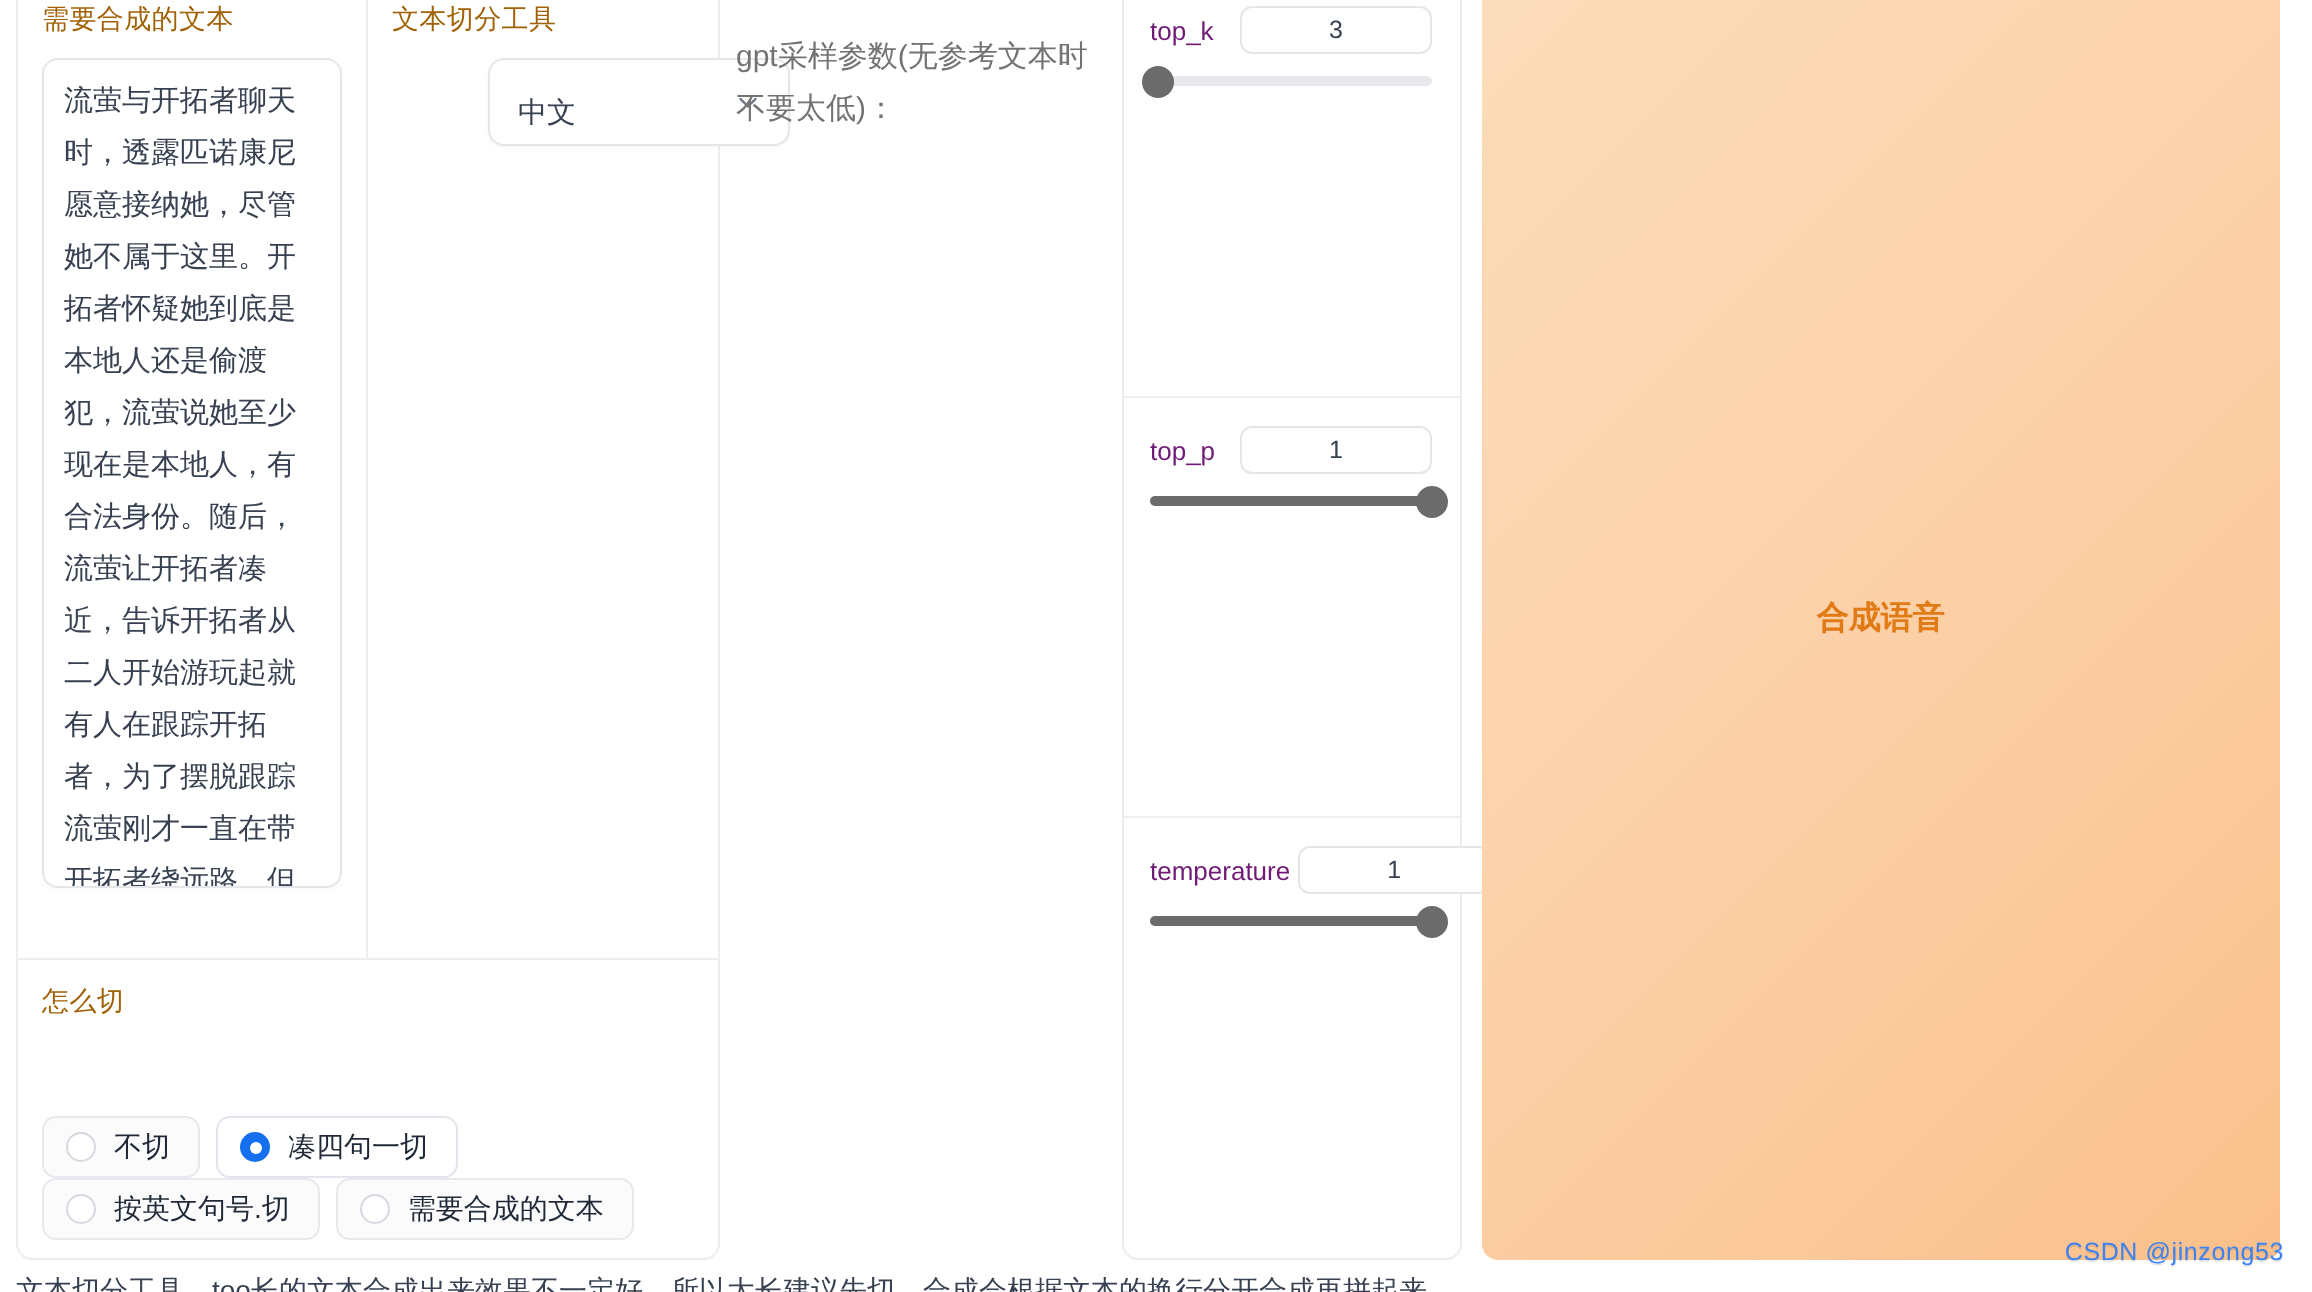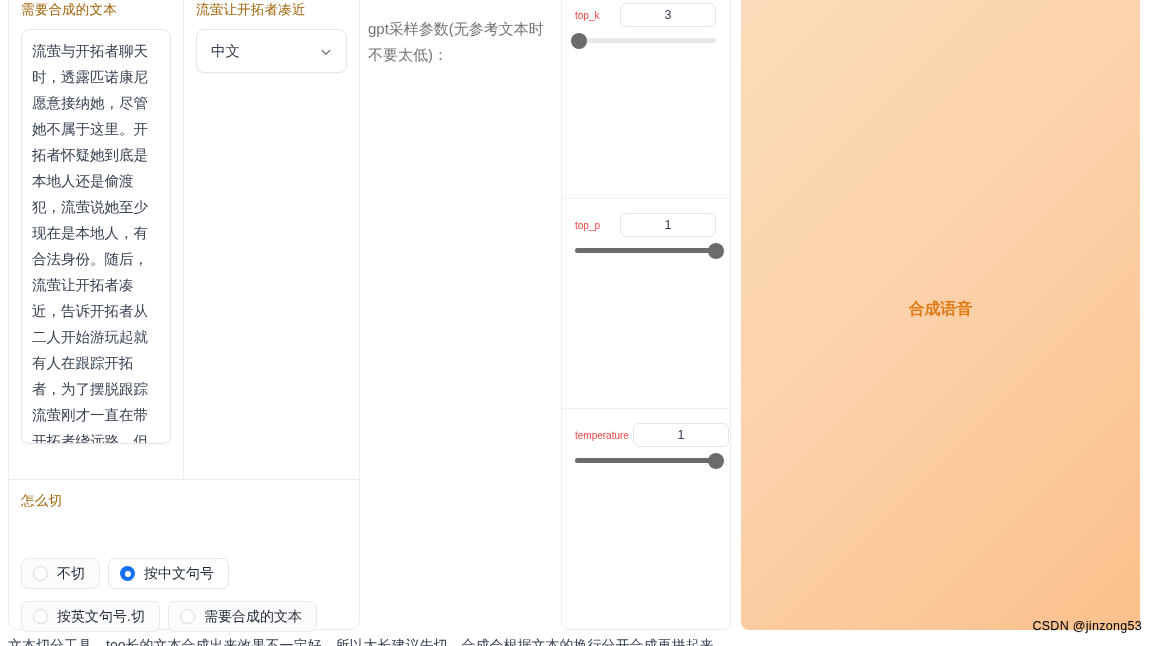--- a/index.html
+++ b/index.html
@@ -81,26 +81,27 @@
 
   .select-box {
     position: relative;
     width: 100%;
     height: 44px;
     border: 1px solid #e6e6ea;
     border-radius: 8px;
     background: #fff;
     box-sizing: border-box;
     display: flex;
-    align-items: center;
+    align-items: flex-start;
     padding: 17px 14px;
     font-size: 14.5px;
     color: #374151;
     box-shadow: 0 1px 2px rgba(0,0,0,.03);
     cursor: pointer;
+    margin-left: 48px;
   }
   .select-box .caret {
     position: absolute;
     right: 14px;
     top: 50%;
     transform: translateY(-50%);
     width: 12px; height: 12px;
     color: #6b7280;
   }
 
@@ -114,21 +115,21 @@
   }
 
   
   #cut-cell {
     position: absolute;
     left: 0; right: 0; top: 491px; bottom: 0;
     padding: 12px 12px 0 12px;
     box-sizing: border-box;
   }
   #cut-cell .grp-label { display: block; margin-bottom: 23px; }
-  .radio-wrap { display: flex; flex-wrap: wrap; gap: 12px 8px; margin-top: 48px; }
+  .radio-wrap { display: flex; flex-wrap: wrap; gap: 0 8px; margin-top: 48px; }
   .radio-pill {
     display: inline-flex;
     align-items: center;
     gap: 9px;
     height: 31px;
     padding: 0 14px 0 11px;
     border: 1px solid #e8e8ee;
     border-radius: 7px;
     background: #fbfbfc;
     font-size: 14px;
@@ -189,22 +190,22 @@
   }
   .slider-row:last-child { border-bottom: none; }
   .slider-head {
     display: flex;
     align-items: center;
     justify-content: space-between;
     gap: 4px;
     margin-bottom: 11px;
   }
   .slider-name {
-    font-size: 10px;
-    color: #ef4444;
+    font-size: 13px;
+    color: #701a75;
     white-space: nowrap;
   }
   .slider-num {
     width: 96px;
     height: 24px;
     border: 1px solid #e6e6ea;
     border-radius: 6px;
     background: #fff;
     font-size: 12.5px;
     color: #374151;
@@ -268,42 +269,42 @@
     white-space: nowrap;
     overflow: hidden;
   }
 
   
   #watermark {
     position: absolute;
     right: 14px;
     top: 619px;
     font-size: 12.5px;
-    color: #000000;
+    color: #3b82f6;
     text-shadow: 0 1px 0 rgba(0,0,0,.10);
     pointer-events: none;
     letter-spacing: .3px;
   }
 </style>
 </head>
 <body>
 
 <div id="root">
 
   <div id="left-panel" class="panel">
 
     <div id="left-top-row">
 
       <div id="text-cell">
         <span class="grp-label">需要合成的文本</span>
         <textarea id="synth-text" placeholder="" style="">流萤与开拓者聊天时，透露匹诺康尼愿意接纳她，尽管她不属于这里。开拓者怀疑她到底是本地人还是偷渡犯，流萤说她至少现在是本地人，有合法身份。随后，流萤让开拓者凑近，告诉开拓者从二人开始游玩起就有人在跟踪开拓者，为了摆脱跟踪流萤刚才一直在带开拓者绕远路，但对方就没跟丢过。流萤详细描述了跟踪者的具体特征，包括身高、体型、步法，乃至手掌手指的状况以及惯用武器。</textarea>
       </div>
 
       <div id="lang-cell">
-        <span class="grp-label">流萤让开拓者凑近</span>
+        <span class="grp-label">文本切分工具</span>
         <div class="select-box">
           <span>中文</span>
           <span class="caret">
             <svg viewBox="0 0 16 16" width="12" height="12" aria-hidden="true">
               <path d="M3 6 L8 11 L13 6" fill="none" stroke="currentColor" stroke-width="1.6" stroke-linecap="round" stroke-linejoin="round"></path>
             </svg>
           </span>
         </div>
       </div>
 
@@ -315,21 +316,21 @@
       <span class="grp-label">怎么切</span>
       <div class="radio-wrap">
 
         <label class="radio-pill">
           <span class="dot"></span>
           <span>不切</span>
         </label>
 
         <label class="radio-pill selected">
           <span class="dot"></span>
-          <span>按中文句号</span>
+          <span>凑四句一切</span>
         </label>
 
 
 
         <label class="radio-pill">
           <span class="dot"></span>
           <span>按英文句号.切</span>
         </label>
 
         <label class="radio-pill">

